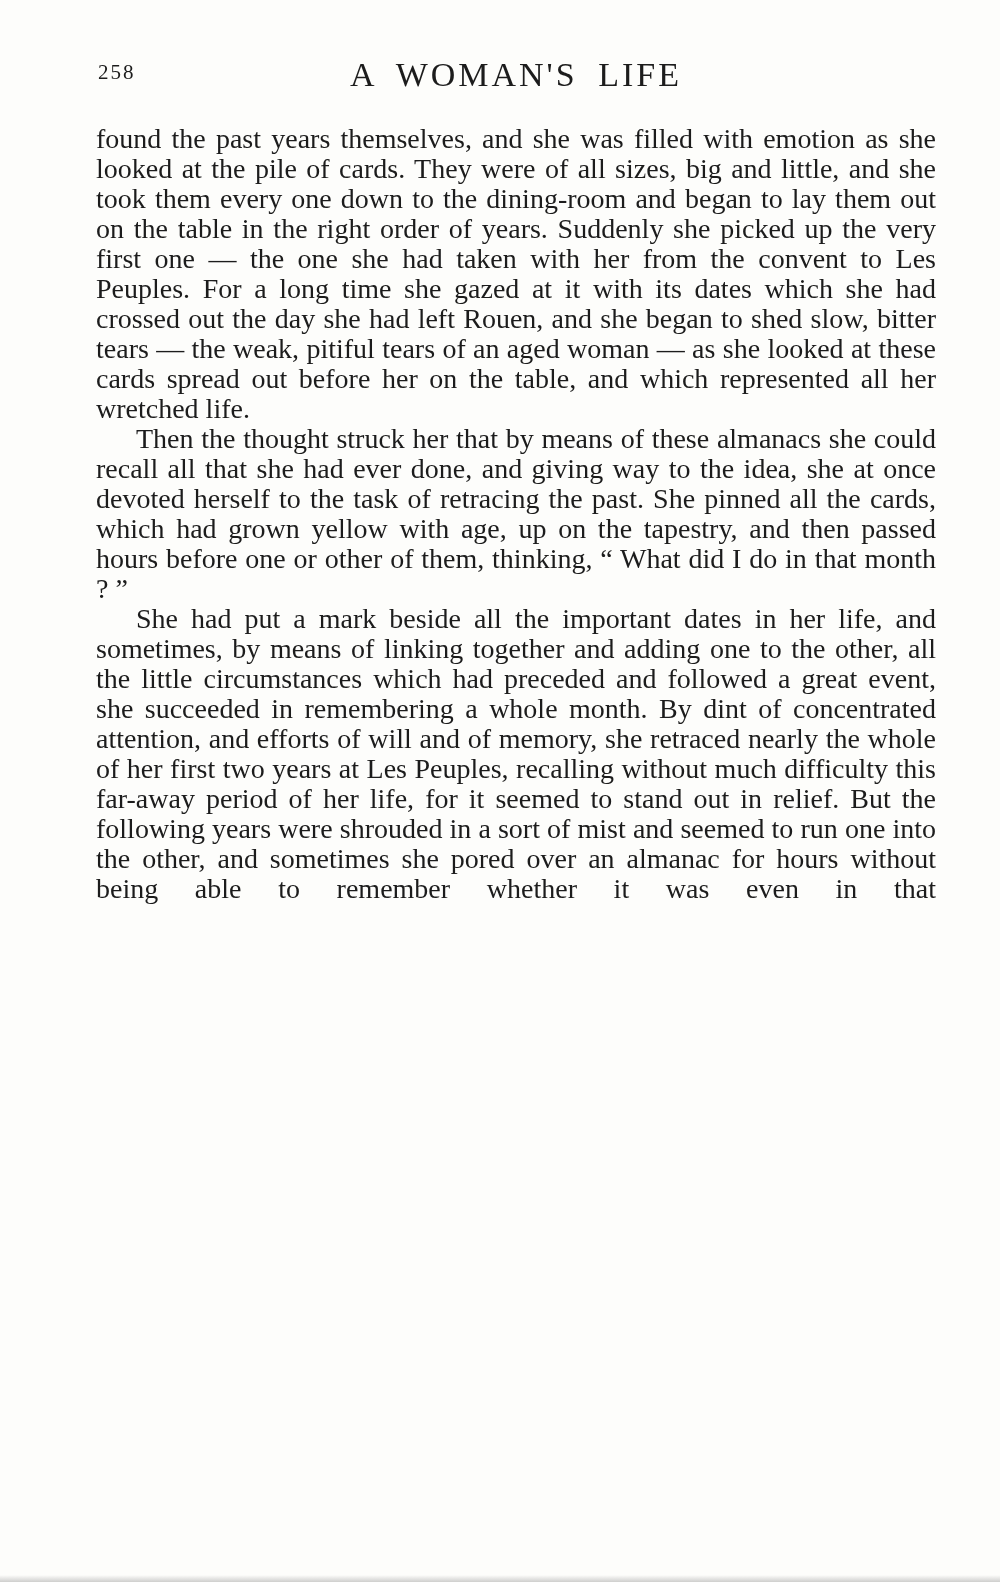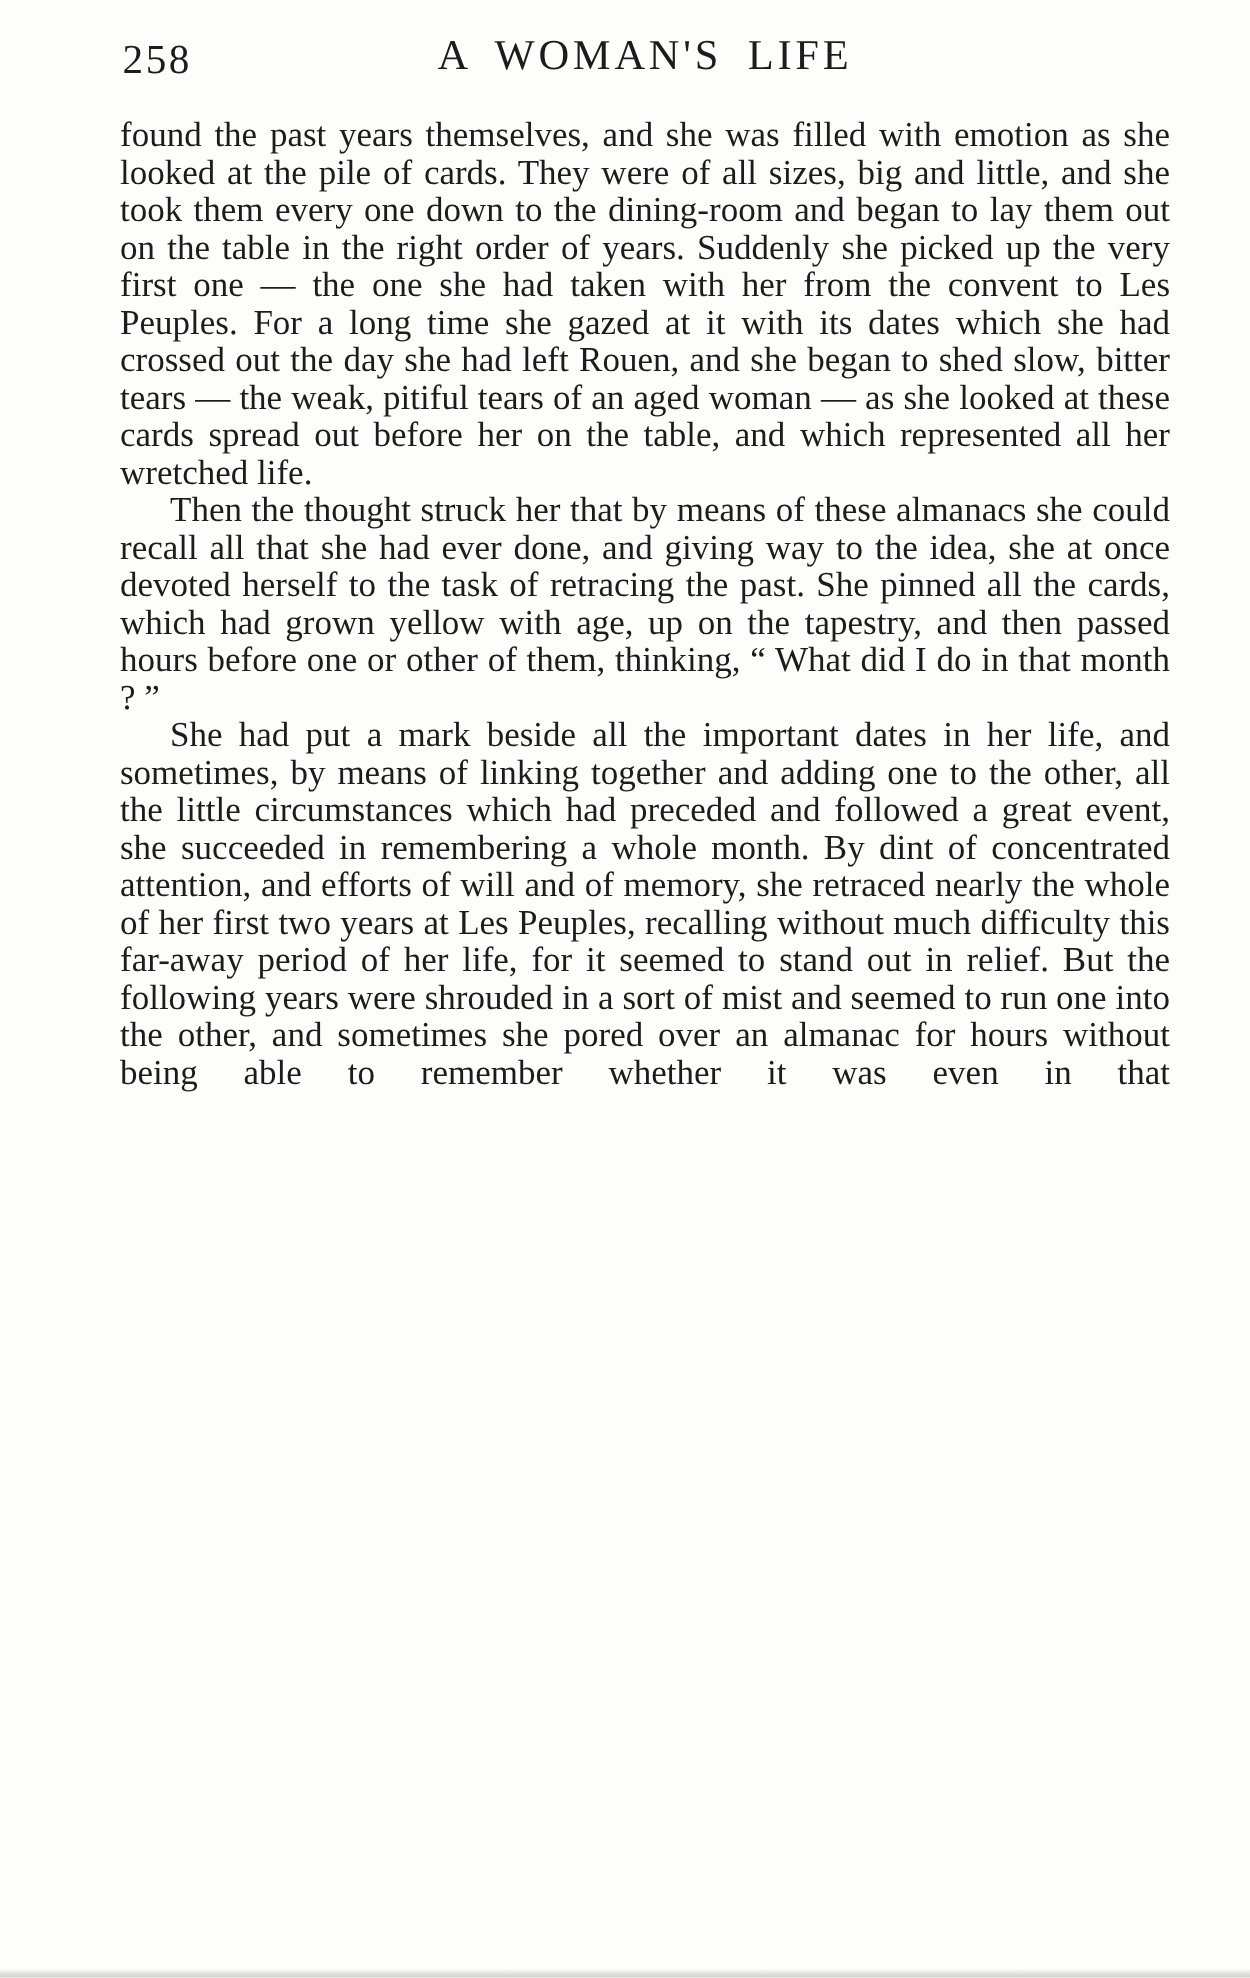--- a/index.html
+++ b/index.html
@@ -22,30 +22,31 @@
     padding: 22px 64px 0 96px;
   }
   .header {
     position: relative;
     height: 62px;
   }
   .page-number {
     position: absolute;
     left: 2px;
     top: 8px;
-    font-size: 33px;
+    font-size: 21px;
     letter-spacing: 2px;
   }
   .running-title {
     text-align: center;
     font-size: 34px;
     letter-spacing: 3px;
     word-spacing: 9px;
     padding-top: 4px;
     white-space: nowrap;
+    margin-top: 30px;
   }
   .body-text {
     margin-top: 10px;
     font-size: 28px;
     line-height: 30px;
     text-align: justify;
   }
   .body-text p {
     margin: 0;
     padding: 0;

